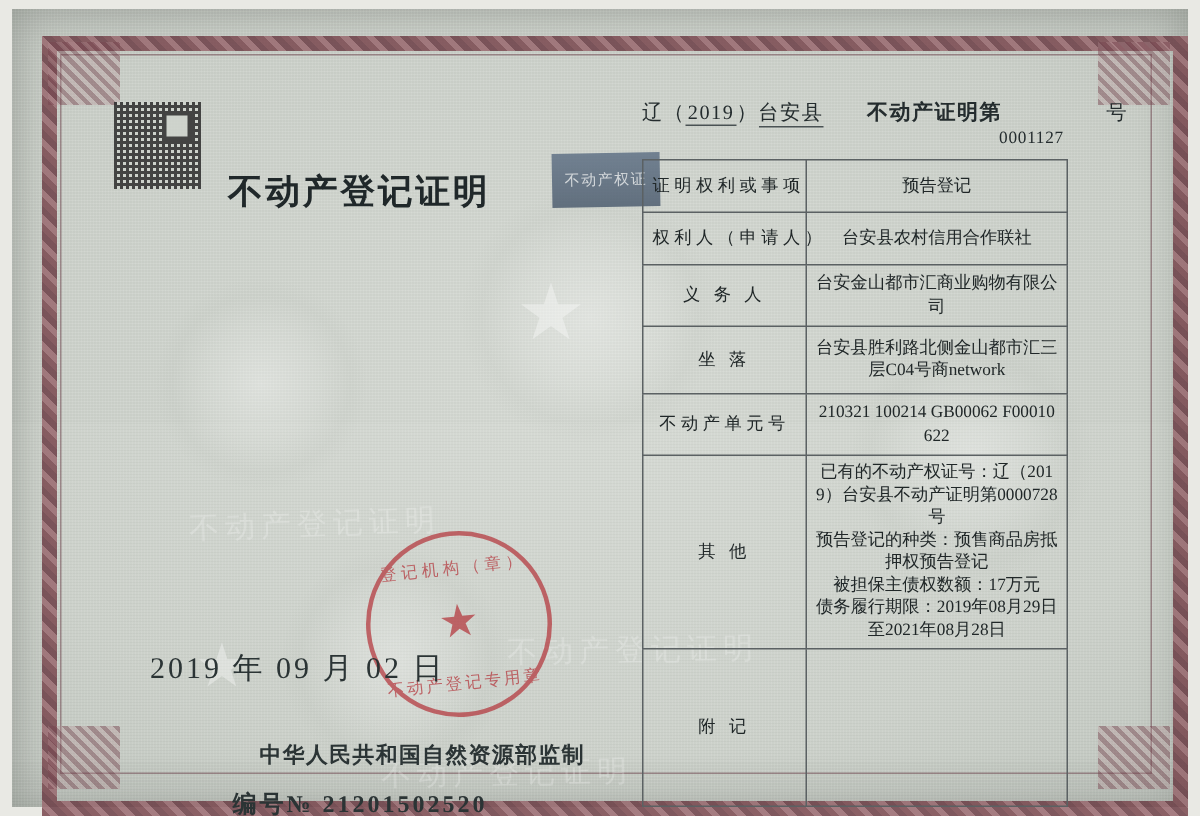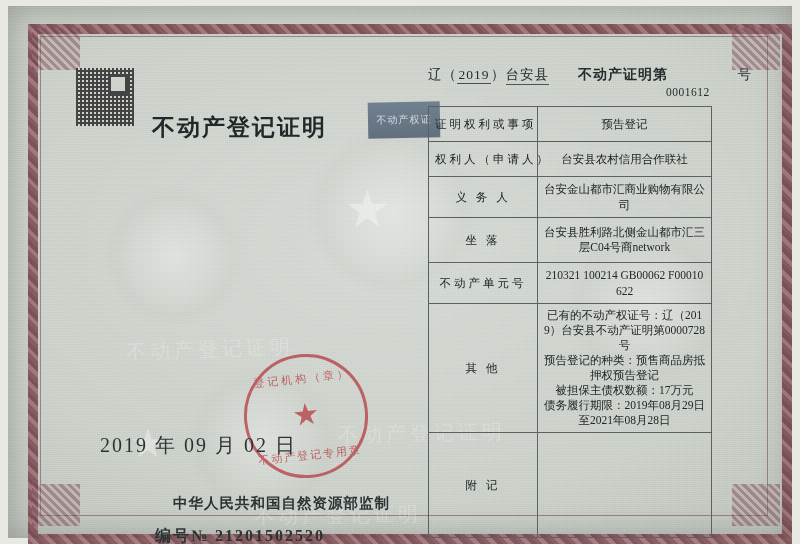--- a/index.html
+++ b/index.html
@@ -353,21 +353,21 @@
       </div>
     </div>
 
     <div class="right">
       <div class="rhead">
         <span class="l1">
           <span>辽</span>（<span class="u small">2019</span>）<span class="u">台安县</span>
         </span>
         <span class="l2">不动产证明第</span>
         <span class="hao">号</span>
-        <span class="num">0001612</span>
+        <span class="num">0001127</span>
       </div>
 
       <table class="cert">
         <tbody>
           <tr class="r1">
             <td class="lab">证明权利或事项</td>
             <td class="val">预告登记</td>
           </tr>
           <tr class="r2">
             <td class="lab">权利人（申请人）</td>

